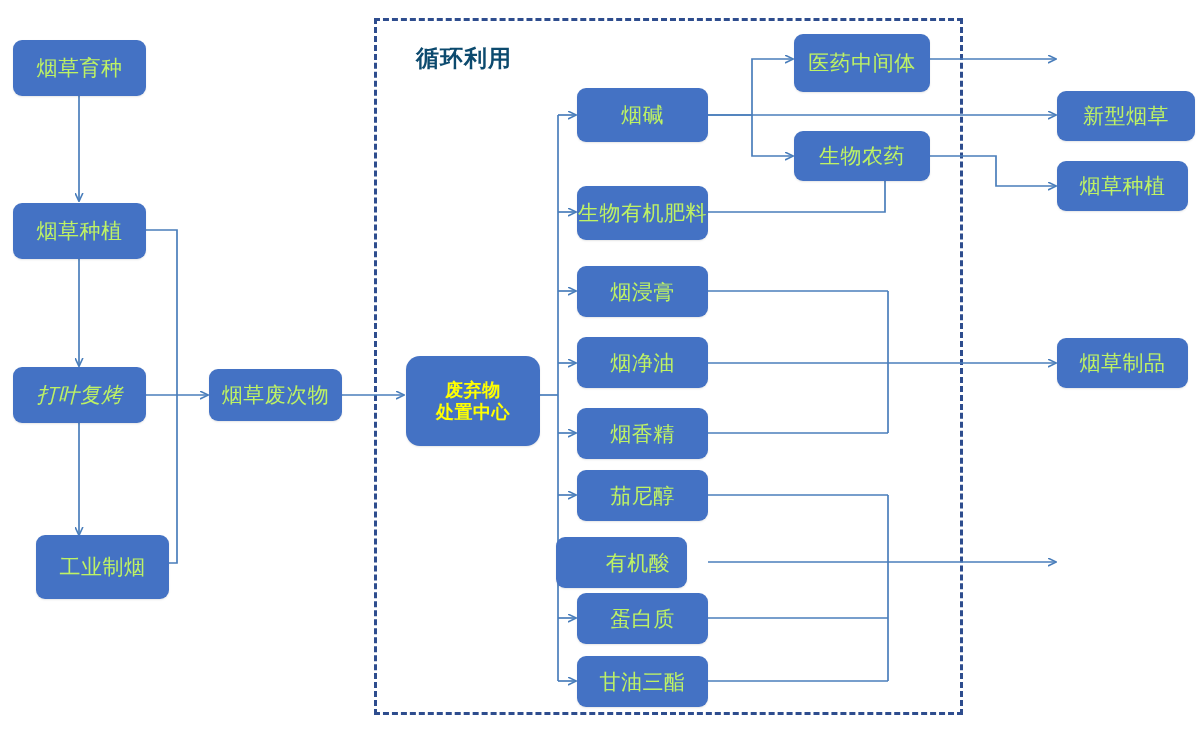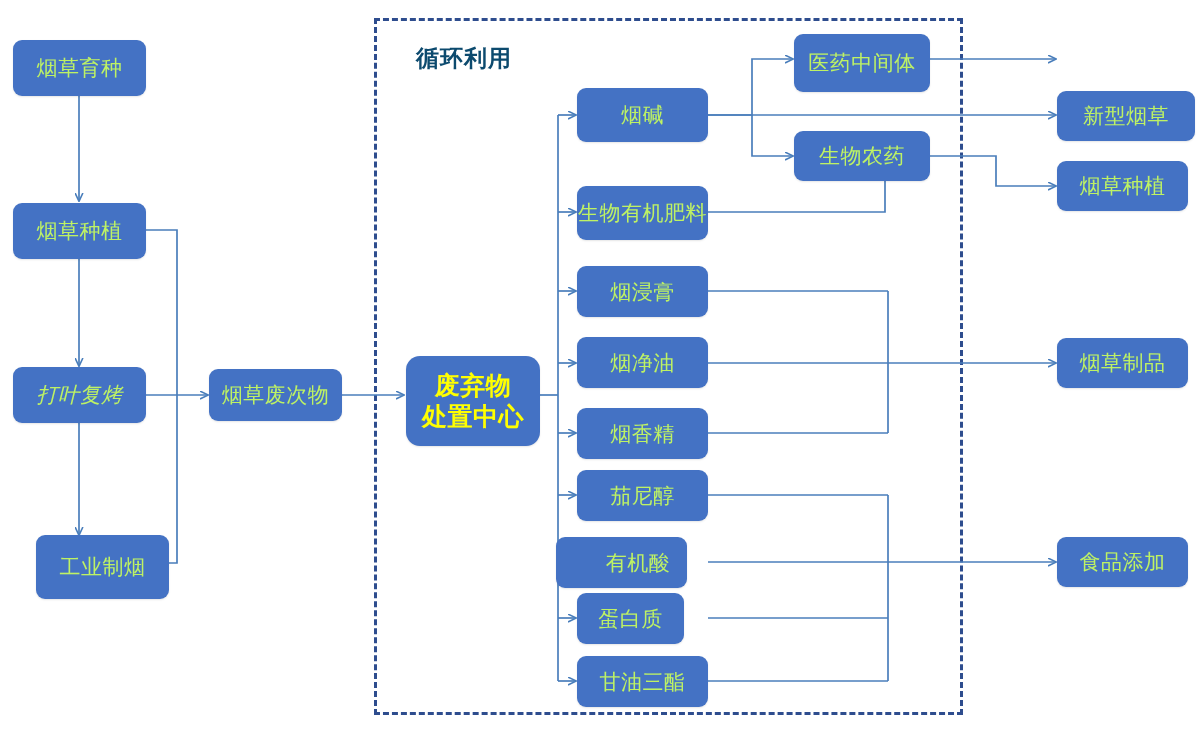--- a/index.html
+++ b/index.html
@@ -18,21 +18,21 @@
     font-size:21px;
     font-weight:400;
     letter-spacing:0.5px;
     box-sizing:border-box;
     box-shadow:0 1px 2px rgba(0,0,0,0.10);
     white-space:pre-line;
   }
   .node.center{
     color:#FFFF00;
     font-weight:700;
-    font-size:25px;
+    font-size:18px;
     border-radius:14px;
     line-height:1.25;
   }
   .dashed-region{
     position:absolute;
     border:3px dashed #2E4D8E;
     box-sizing:border-box;
     background:transparent;
   }
   .region-title{
@@ -123,24 +123,23 @@
   <div class="node center" style="left:406px;top:356px;width:134px;height:90px;">废弃物
 处置中心</div>
 
   <div class="node" style="left:577px;top:88px;width:131px;height:54px;">烟碱</div>
   <div class="node" style="left:577px;top:186px;width:131px;height:54px;">生物有机肥料</div>
   <div class="node" style="left:577px;top:266px;width:131px;height:51px;">烟浸膏</div>
   <div class="node" style="left:577px;top:337px;width:131px;height:51px;">烟净油</div>
   <div class="node" style="left:577px;top:408px;width:131px;height:51px;">烟香精</div>
   <div class="node" style="left:577px;top:470px;width:131px;height:51px;">茄尼醇</div>
   <div class="node" style="left:556px;top:537px;width:131px;height:51px;padding-left:33px;">有机酸</div>
-  <div class="node" style="left:577px;top:593px;width:107px;height:51px;">蛋白质</div>
+  <div class="node" style="left:577px;top:593px;width:131px;height:51px;">蛋白质</div>
   <div class="node" style="left:577px;top:656px;width:131px;height:51px;">甘油三酯</div>
 
   <div class="node" style="left:794px;top:34px;width:136px;height:58px;">医药中间体</div>
   <div class="node" style="left:794px;top:131px;width:136px;height:50px;">生物农药</div>
 
   <div class="node" style="left:1057px;top:91px;width:138px;height:50px;">新型烟草</div>
   <div class="node" style="left:1057px;top:161px;width:131px;height:50px;">烟草种植</div>
   <div class="node" style="left:1057px;top:338px;width:131px;height:50px;">烟草制品</div>
-  <div class="node" style="left:1057px;top:537px;width:131px;height:50px;">食品添加</div>
 
 </div>
 
 </body></html>

